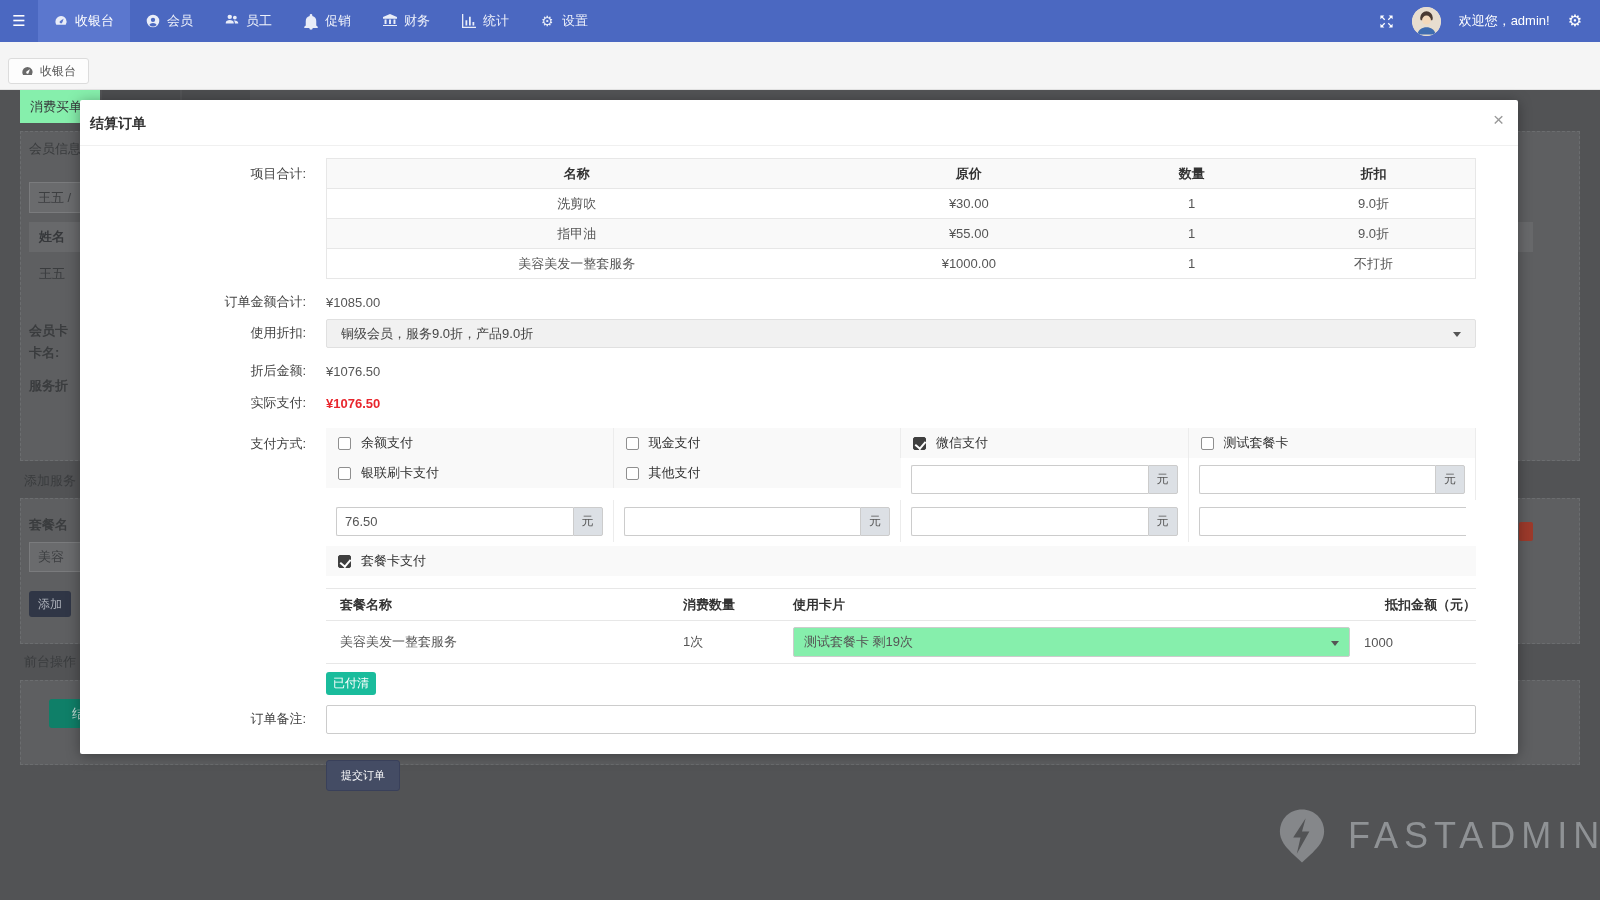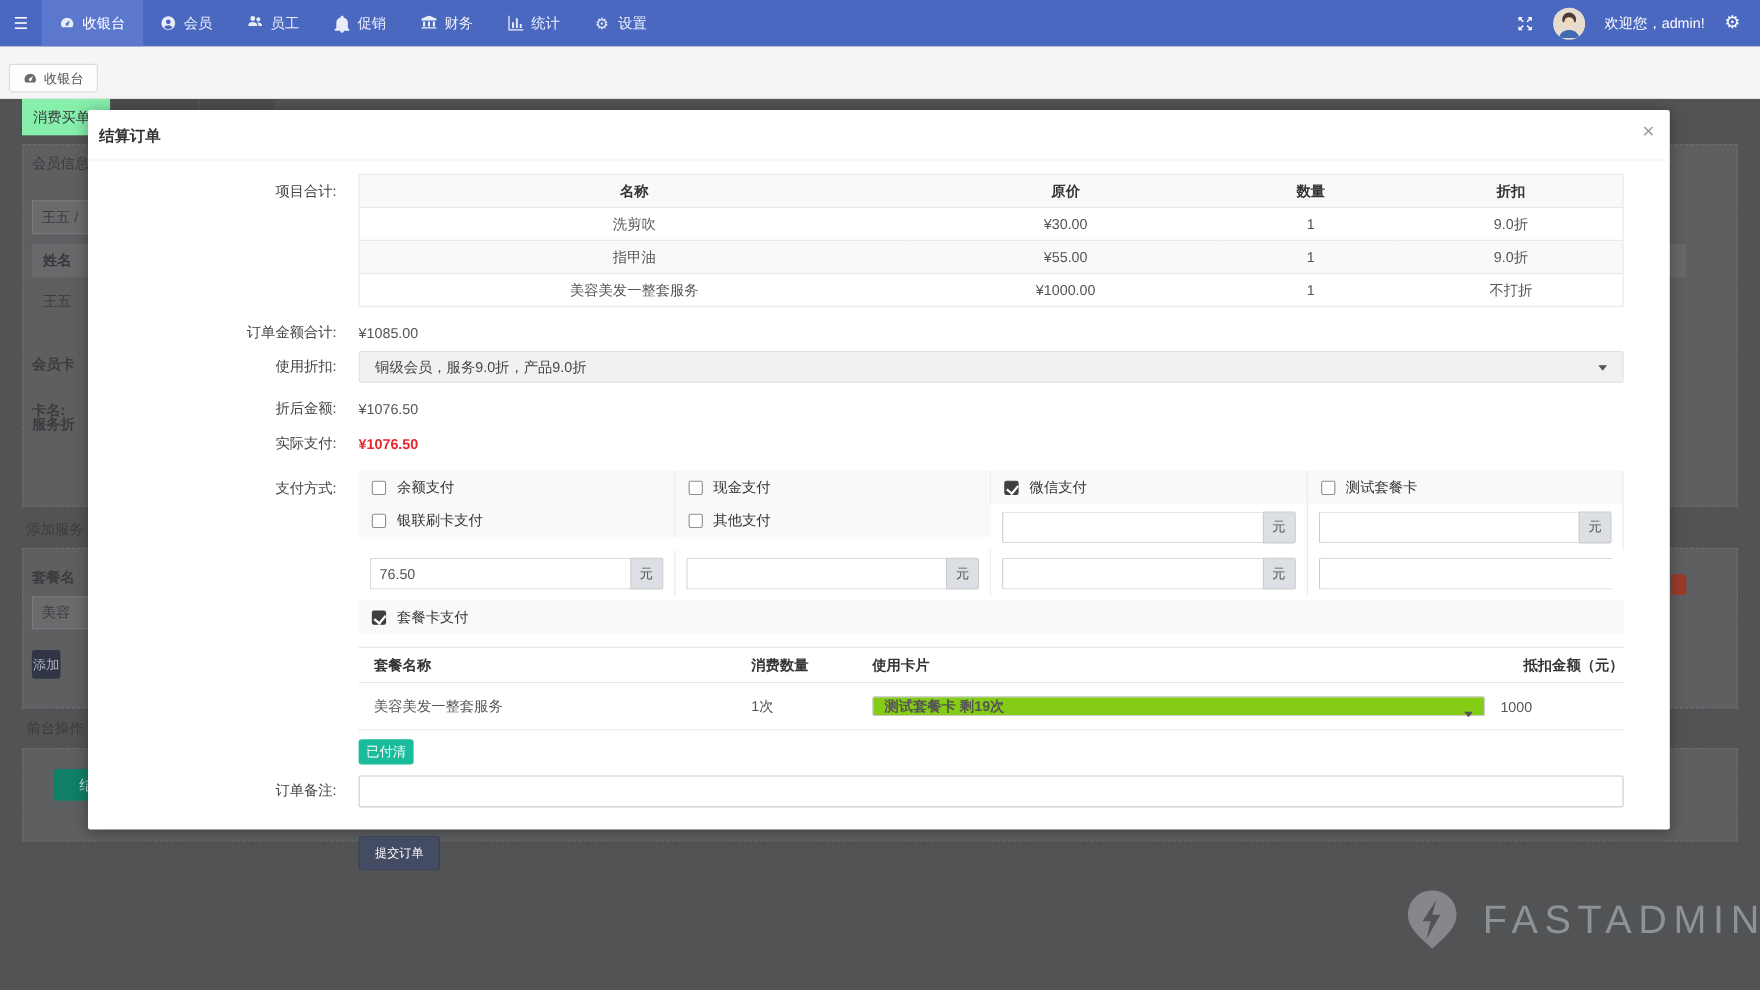--- a/index.html
+++ b/index.html
@@ -120,23 +120,23 @@
     padding:0 12px; margin-top:4px; color:#333; }
 
   
   .pkg-table { margin-top:12px; border-top:1px solid #e7e7e7; border-bottom:1px solid #e7e7e7; }
   .pkg-head, .pkg-data { display:grid; grid-template-columns:357px 110px 567px 1fr; align-items:center; }
   .pkg-head { height:32px; border-bottom:1px solid #e7e7e7; font-weight:bold; color:#333; }
   .pkg-data { height:42px; color:#555; }
   .pkg-c1 { padding-left:14px; }
   .pkg-c4h { text-align:right; }
   .pkg-c4 { padding-left:4px; }
-  .select-box { position:relative; width:557px; height:18px; background:#84cc16;
+  .select-box { position:relative; width:557px; height:30px; background:#86efac;
     border:1px solid #ccc; border-radius:2px; display:flex; align-items:center;
-    padding:0 26px 0 10px; color:#555; cursor:pointer;font-weight:bold; }
+    padding:0 26px 0 10px; color:#555; cursor:pointer; }
   .select-box .caret { right:10px; top:13px; }
 
   .badge-green { display:inline-block; background:#1abc9c; color:#fff; font-size:12px;
     padding:3px 7px; border-radius:3px; margin-top:8px; }
 
   .remark-input { width:100%; height:29px; border:1px solid #ccc; border-radius:2px;
     padding:0 8px; font-size:13px; color:#555; outline:none; font-family:inherit; }
 
   .submit-btn { margin-top:26px; background:#444c64; border:1px solid #39405a; color:#fff;
     font-size:11px; padding:7px 14px; border-radius:3px; cursor:pointer; font-family:inherit; }
@@ -153,30 +153,30 @@
   </div>
   <div class="bg-tab ghost1"></div>
   <div class="bg-tab ghost2"></div>
 
   <div class="bg-box bg-box1">
     <div class="bg-text" style="left:8px; top:8px;">会员信息</div>
     <div class="bg-input" style="left:8px; top:50px; width:117px; height:31px;">王五 /</div>
     <div class="bg-band" style="left:8px; top:90px; width:1504px;">姓名</div>
     <div class="bg-text" style="left:18px; top:133px;">王五</div>
     <div class="bg-text bold" style="left:8px; top:190px;">会员卡</div>
-    <div class="bg-text bold" style="left:8px; top:232px;">卡名:</div>
+    <div class="bg-text bold" style="left:8px; top:212px;">卡名:</div>
     <div class="bg-text bold" style="left:8px; top:245px;">服务折</div>
   </div>
 
   <div class="bg-text" style="left:24px; top:382px;">添加服务</div>
 
   <div class="bg-box bg-box2">
     <div class="bg-text bold" style="left:8px; top:17px;">套餐名</div>
     <div class="bg-input" style="left:8px; top:43px; width:117px; height:30px;">美容</div>
-    <div class="bg-btn-dark" style="left:8px; top:92px; width:26px; height:26px;">添加</div>
+    <div class="bg-btn-dark" style="left:8px; top:92px; width:42px; height:26px;">添加</div>
   </div>
 
   <div class="bg-text" style="left:24px; top:563px;">前台操作</div>
 
   <div class="bg-box bg-box3">
     <div class="bg-btn-green" style="left:28px; top:18px; width:72px; height:29px;">结算</div>
   </div>
 
   <div class="bg-btn-red"></div>
 

